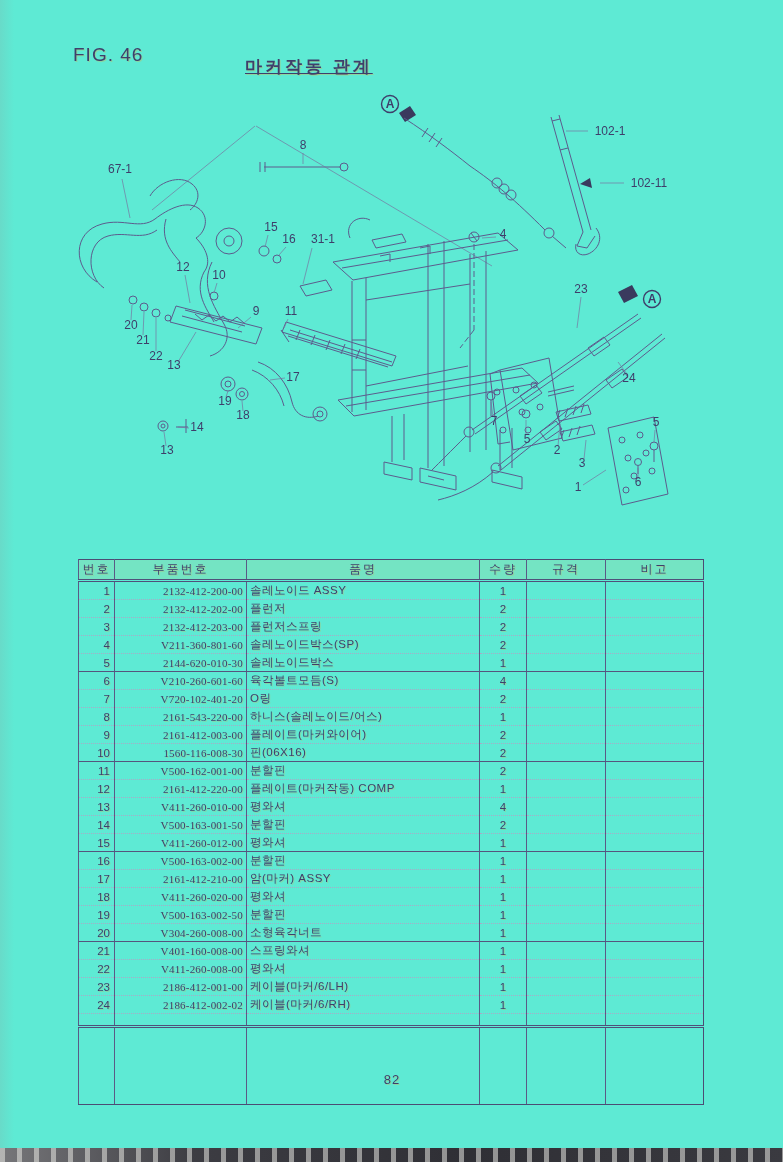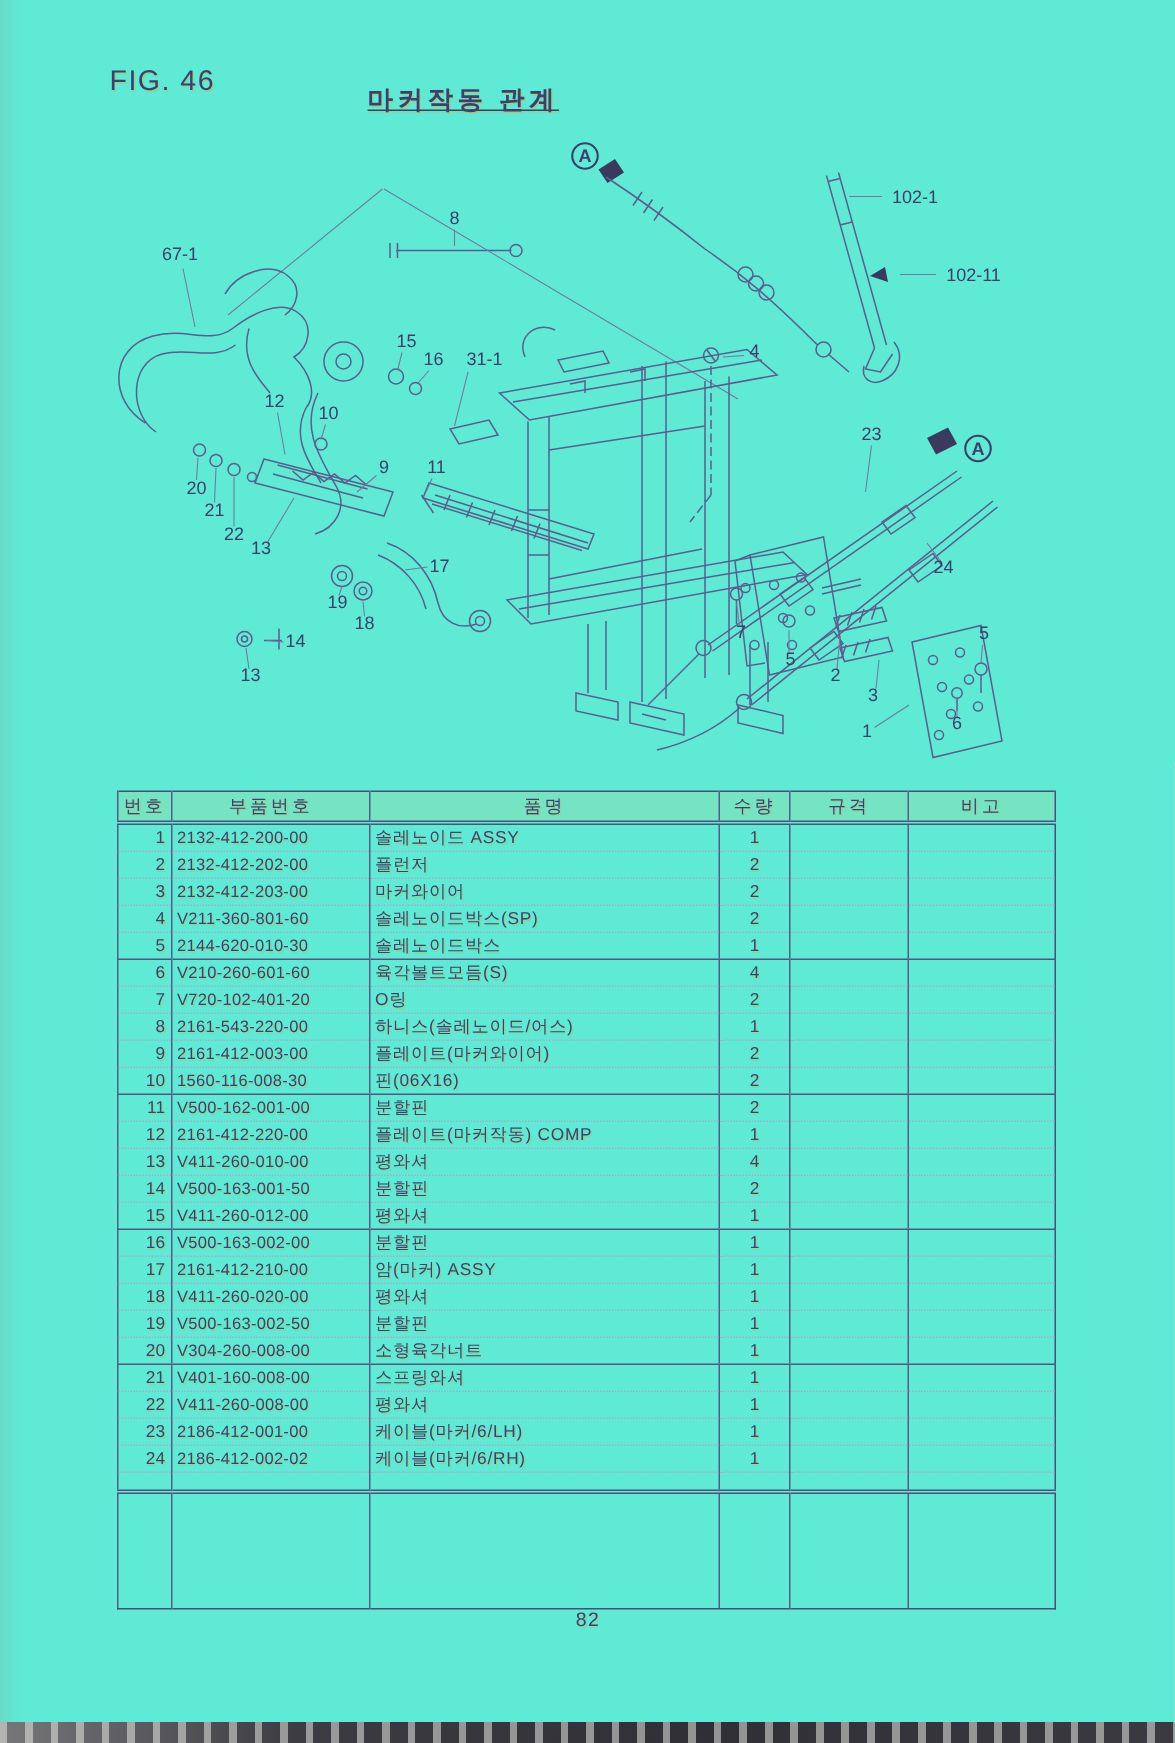--- a/index.html
+++ b/index.html
@@ -39,30 +39,30 @@
     border-collapse:collapse;table-layout:fixed;
     font-size:11.5px;color:#3f3f6b;
   }
   .parts-table th,.parts-table td{
     text-shadow:1px 1px 0 rgba(196,186,96,.4);
     border-left:1px solid #5a5a86;
     padding:0 3px;height:17px;overflow:hidden;white-space:nowrap;
     font-weight:normal;
   }
   .parts-table th:last-child,.parts-table td:last-child{border-right:1.5px solid #4c4c74;}
-  .parts-table{border:1.5px solid #4c4c74;}
+  .parts-table{border:1.5px solid #4c4c74;margin-top:32px;}
   .parts-table thead th{
     height:19px;font-size:12px;letter-spacing:2px;text-align:center;
     background:rgba(215,205,120,.18);
     border-bottom:3px double #50507a;
   }
   .parts-table tbody td{border-bottom:1px dotted #a9a9c6;}
   .parts-table tbody tr.group-end td{border-bottom:1px solid #55557e;}
   .parts-table td.c-no{text-align:right;padding-right:4px;}
-  .parts-table td.c-pn{font-family:Liberation Sans, sans-serif;font-size:11px;letter-spacing:.2px;}
+  .parts-table td.c-pn{font-family:Liberation Serif, serif;font-size:11px;letter-spacing:.2px;text-align:right;}
   .parts-table td.c-name{letter-spacing:.5px;}
   .parts-table td.c-qty{text-align:center;}
   .parts-table tbody tr.spacer td{height:11px;border-bottom:3px double #50507a;}
   .parts-table tfoot td{height:76px;border-bottom:1.5px solid #4c4c74;}
 
   .page-num{
     position:absolute;left:342px;top:1072px;width:100px;text-align:center;
     font-size:13px;letter-spacing:1px;
   }
   .scan-edge{
@@ -361,21 +361,21 @@
           <td class="c-no">2</td>
           <td class="c-pn">2132-412-202-00</td>
           <td class="c-name">플런저</td>
           <td class="c-qty">2</td>
           <td class="c-spec"></td>
           <td class="c-note"></td>
         </tr>
         <tr>
           <td class="c-no">3</td>
           <td class="c-pn">2132-412-203-00</td>
-          <td class="c-name">마커와이어</td>
+          <td class="c-name">플런저스프링</td>
           <td class="c-qty">2</td>
           <td class="c-spec"></td>
           <td class="c-note"></td>
         </tr>
         <tr>
           <td class="c-no">4</td>
           <td class="c-pn">V211-360-801-60</td>
           <td class="c-name">솔레노이드박스(SP)</td>
           <td class="c-qty">2</td>
           <td class="c-spec"></td>

